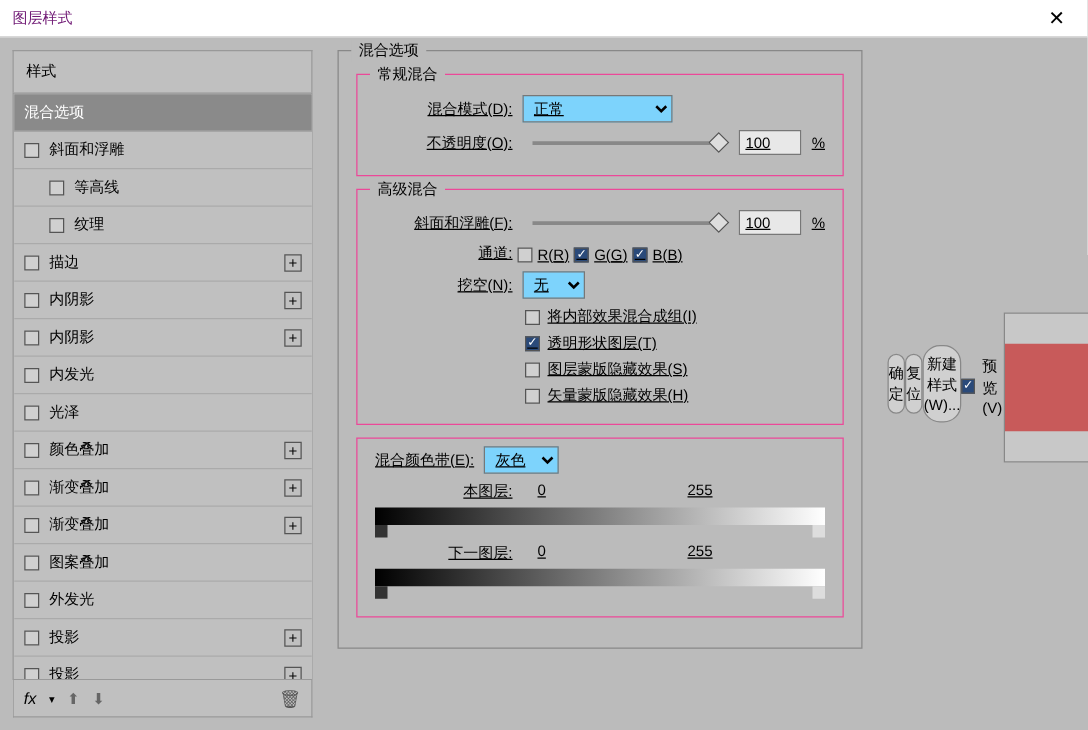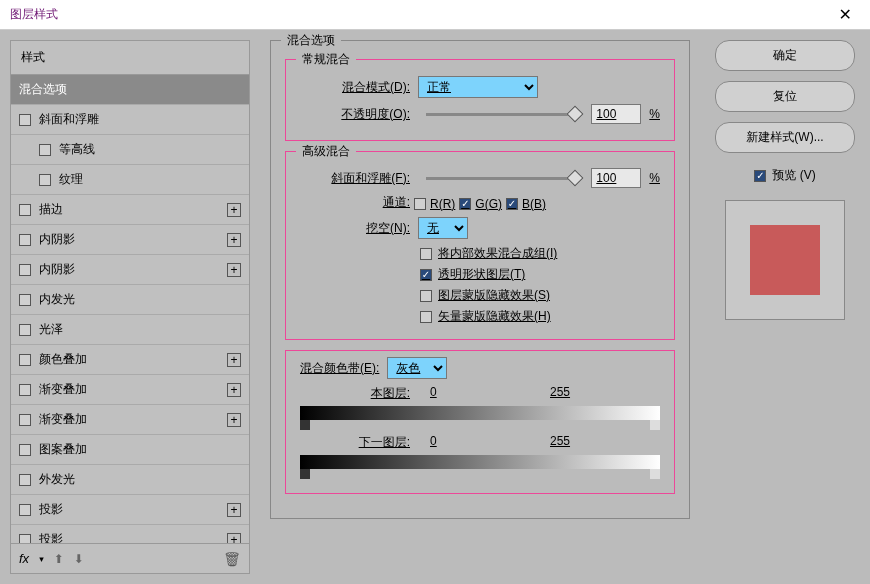--- a/index.html
+++ b/index.html
@@ -40,21 +40,21 @@
 .chan { display: flex; align-items: center; gap: 4px; }
 .underline { text-decoration: underline; }
 .blend-if { margin-top: 10px; }
 .gradient-bar { height: 14px; background: linear-gradient(to right, #000, #fff); position: relative; margin: 4px 0 14px; }
 .gradient-bar .stop { position: absolute; bottom: -10px; width: 10px; height: 10px; background: #333; }
 .gradient-bar .stop.left { left: 0; }
 .gradient-bar .stop.right { right: 0; background: #ddd; }
 .range-labels { display: flex; font-size: 12px; margin-bottom: 2px; }
 .range-labels .name { width: 110px; text-align: right; margin-right: 20px; }
 .range-labels .v1 { width: 120px; }
-.right-panel { width: 150px; display: flex; flex-direction: column; gap: 10px; align-items: center; }
+.right-panel { width: 150px; display: flex; flex-direction: row; align-items: center; }
 .btn { width: 140px; padding: 6px 0; background: #d0d0d0; border: 1px solid #888; border-radius: 14px; font-size: 12px; text-align: center; cursor: pointer; }
 .preview-row { display: flex; align-items: center; gap: 6px; font-size: 12px; margin-top: 4px; }
 .preview-box { width: 120px; height: 120px; background: #c8c8c8; border: 1px solid #888; display: flex; align-items: center; justify-content: center; margin-top: 6px; }
 .swatch { width: 70px; height: 70px; background: #c85a5a; }
 </style>
 </head>
 <body>
 
 <div class="titlebar">
   <span class="title">图层样式</span>

